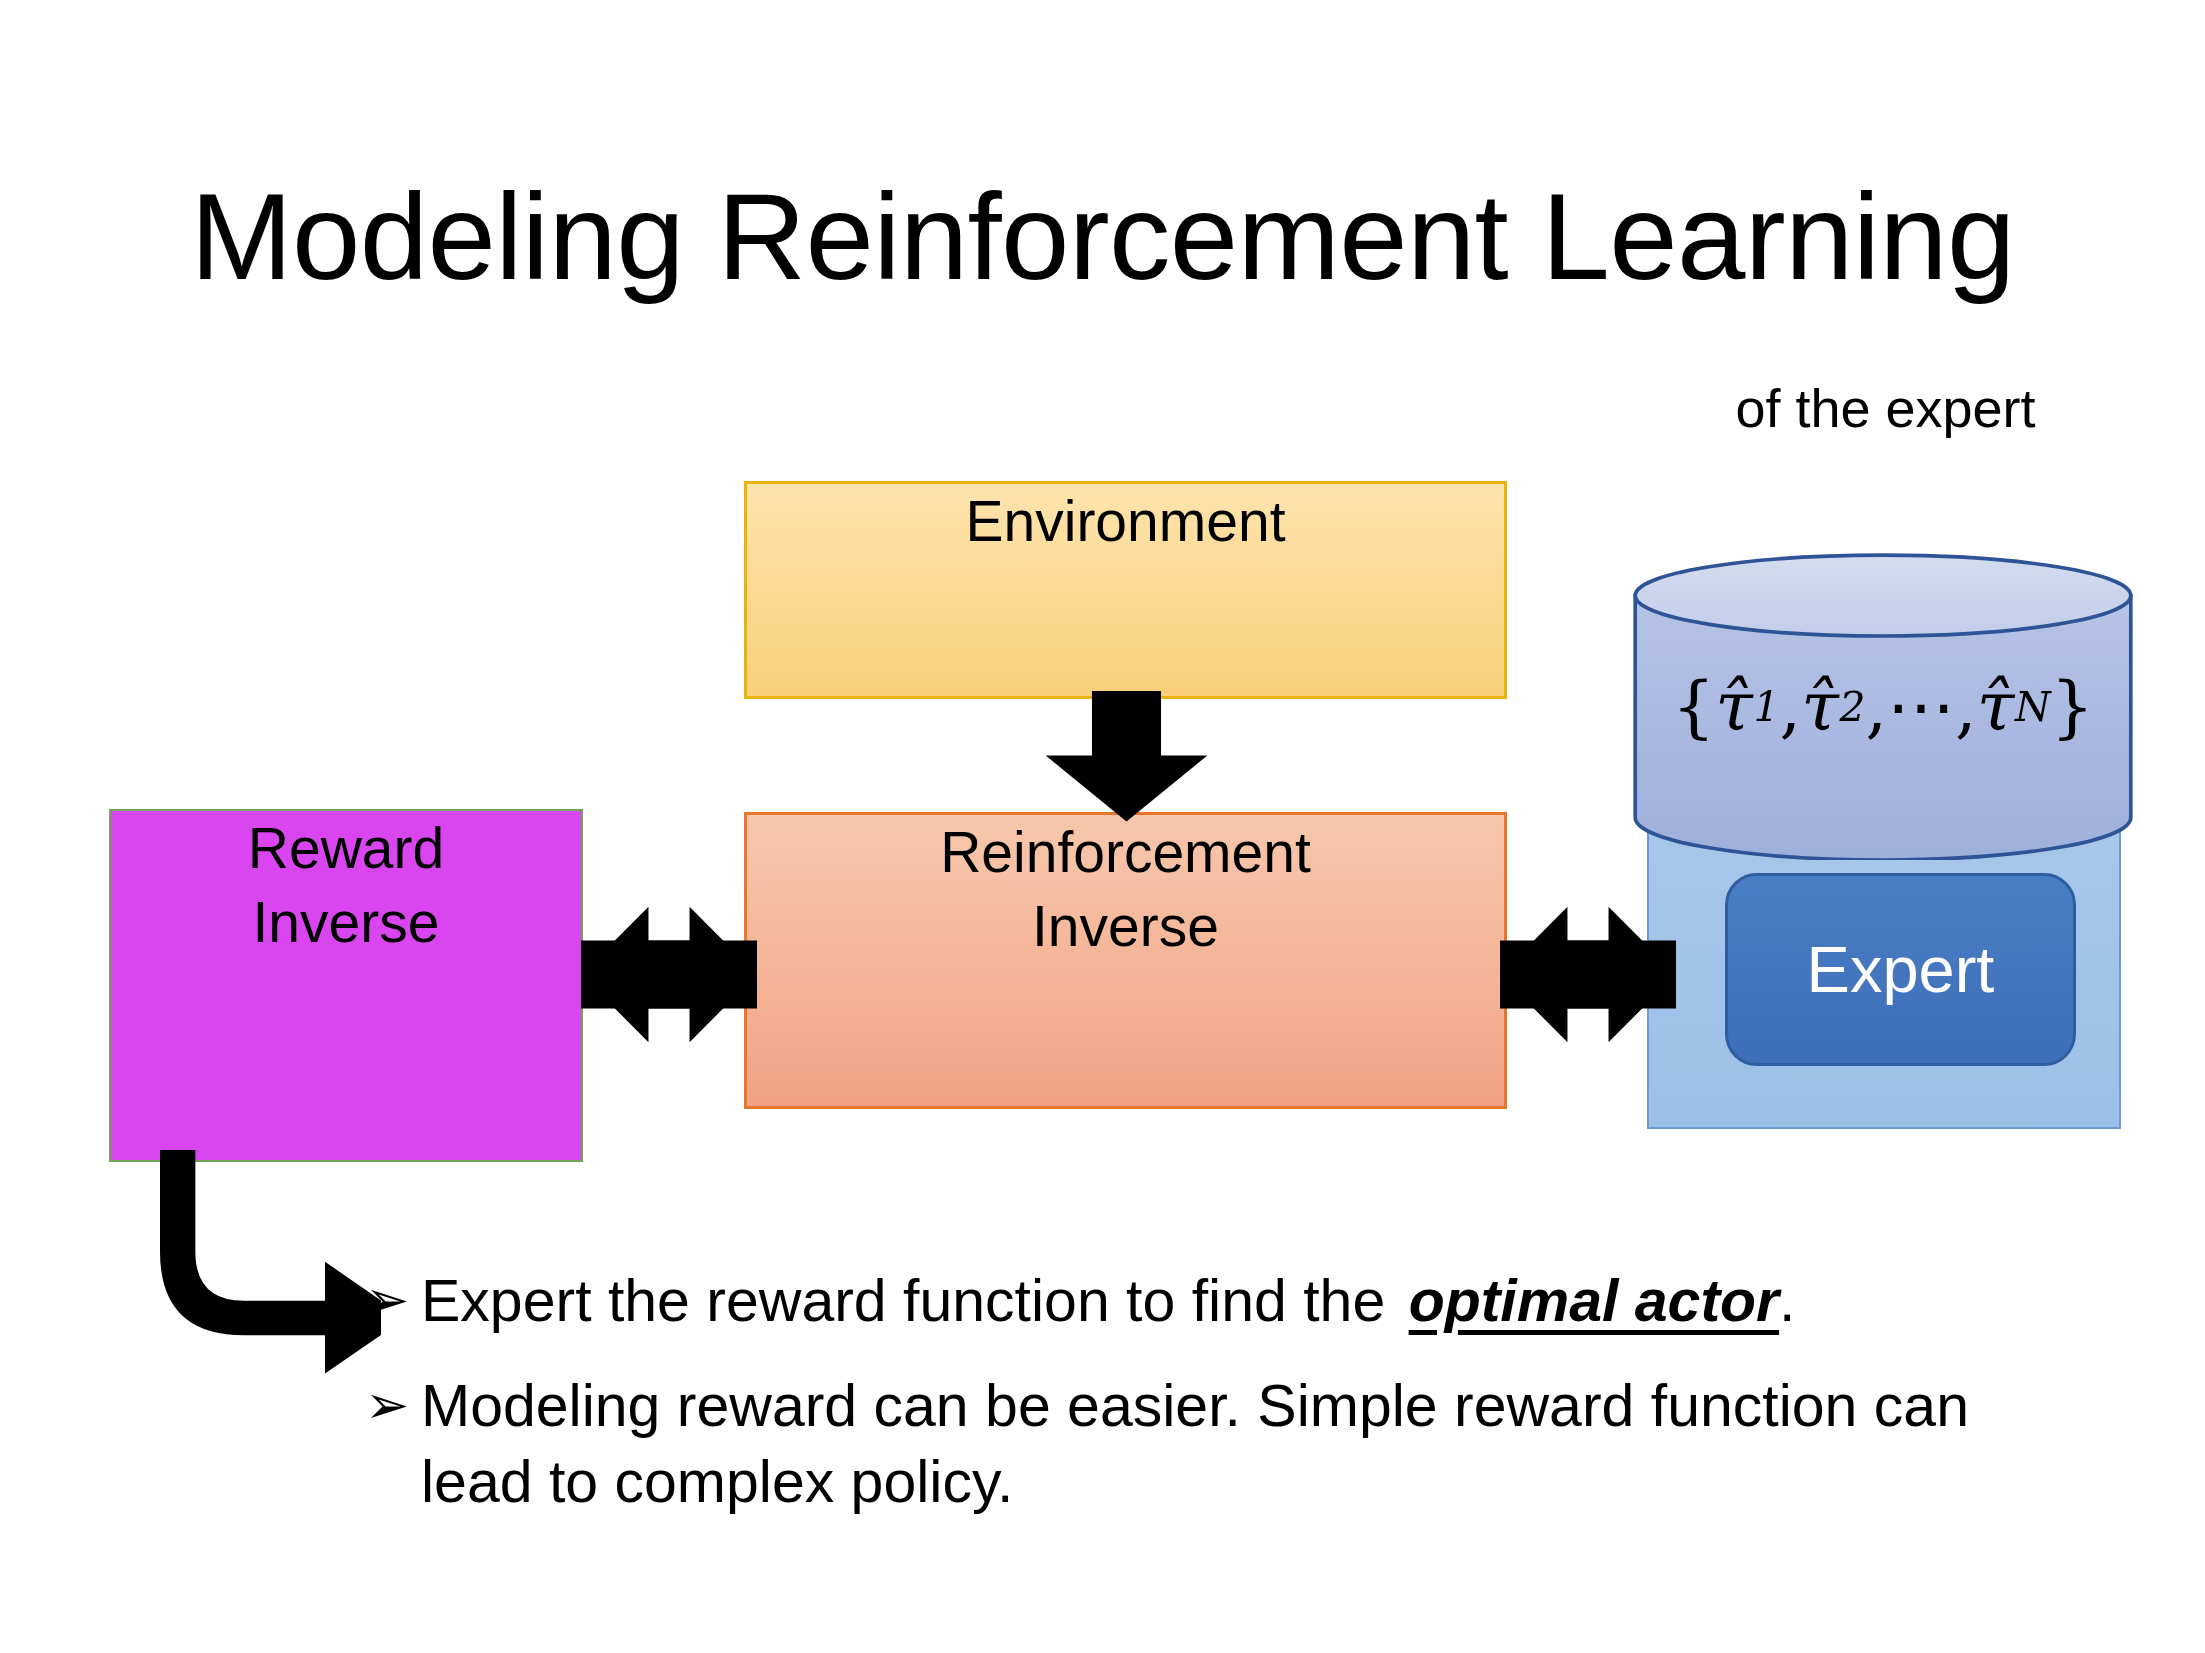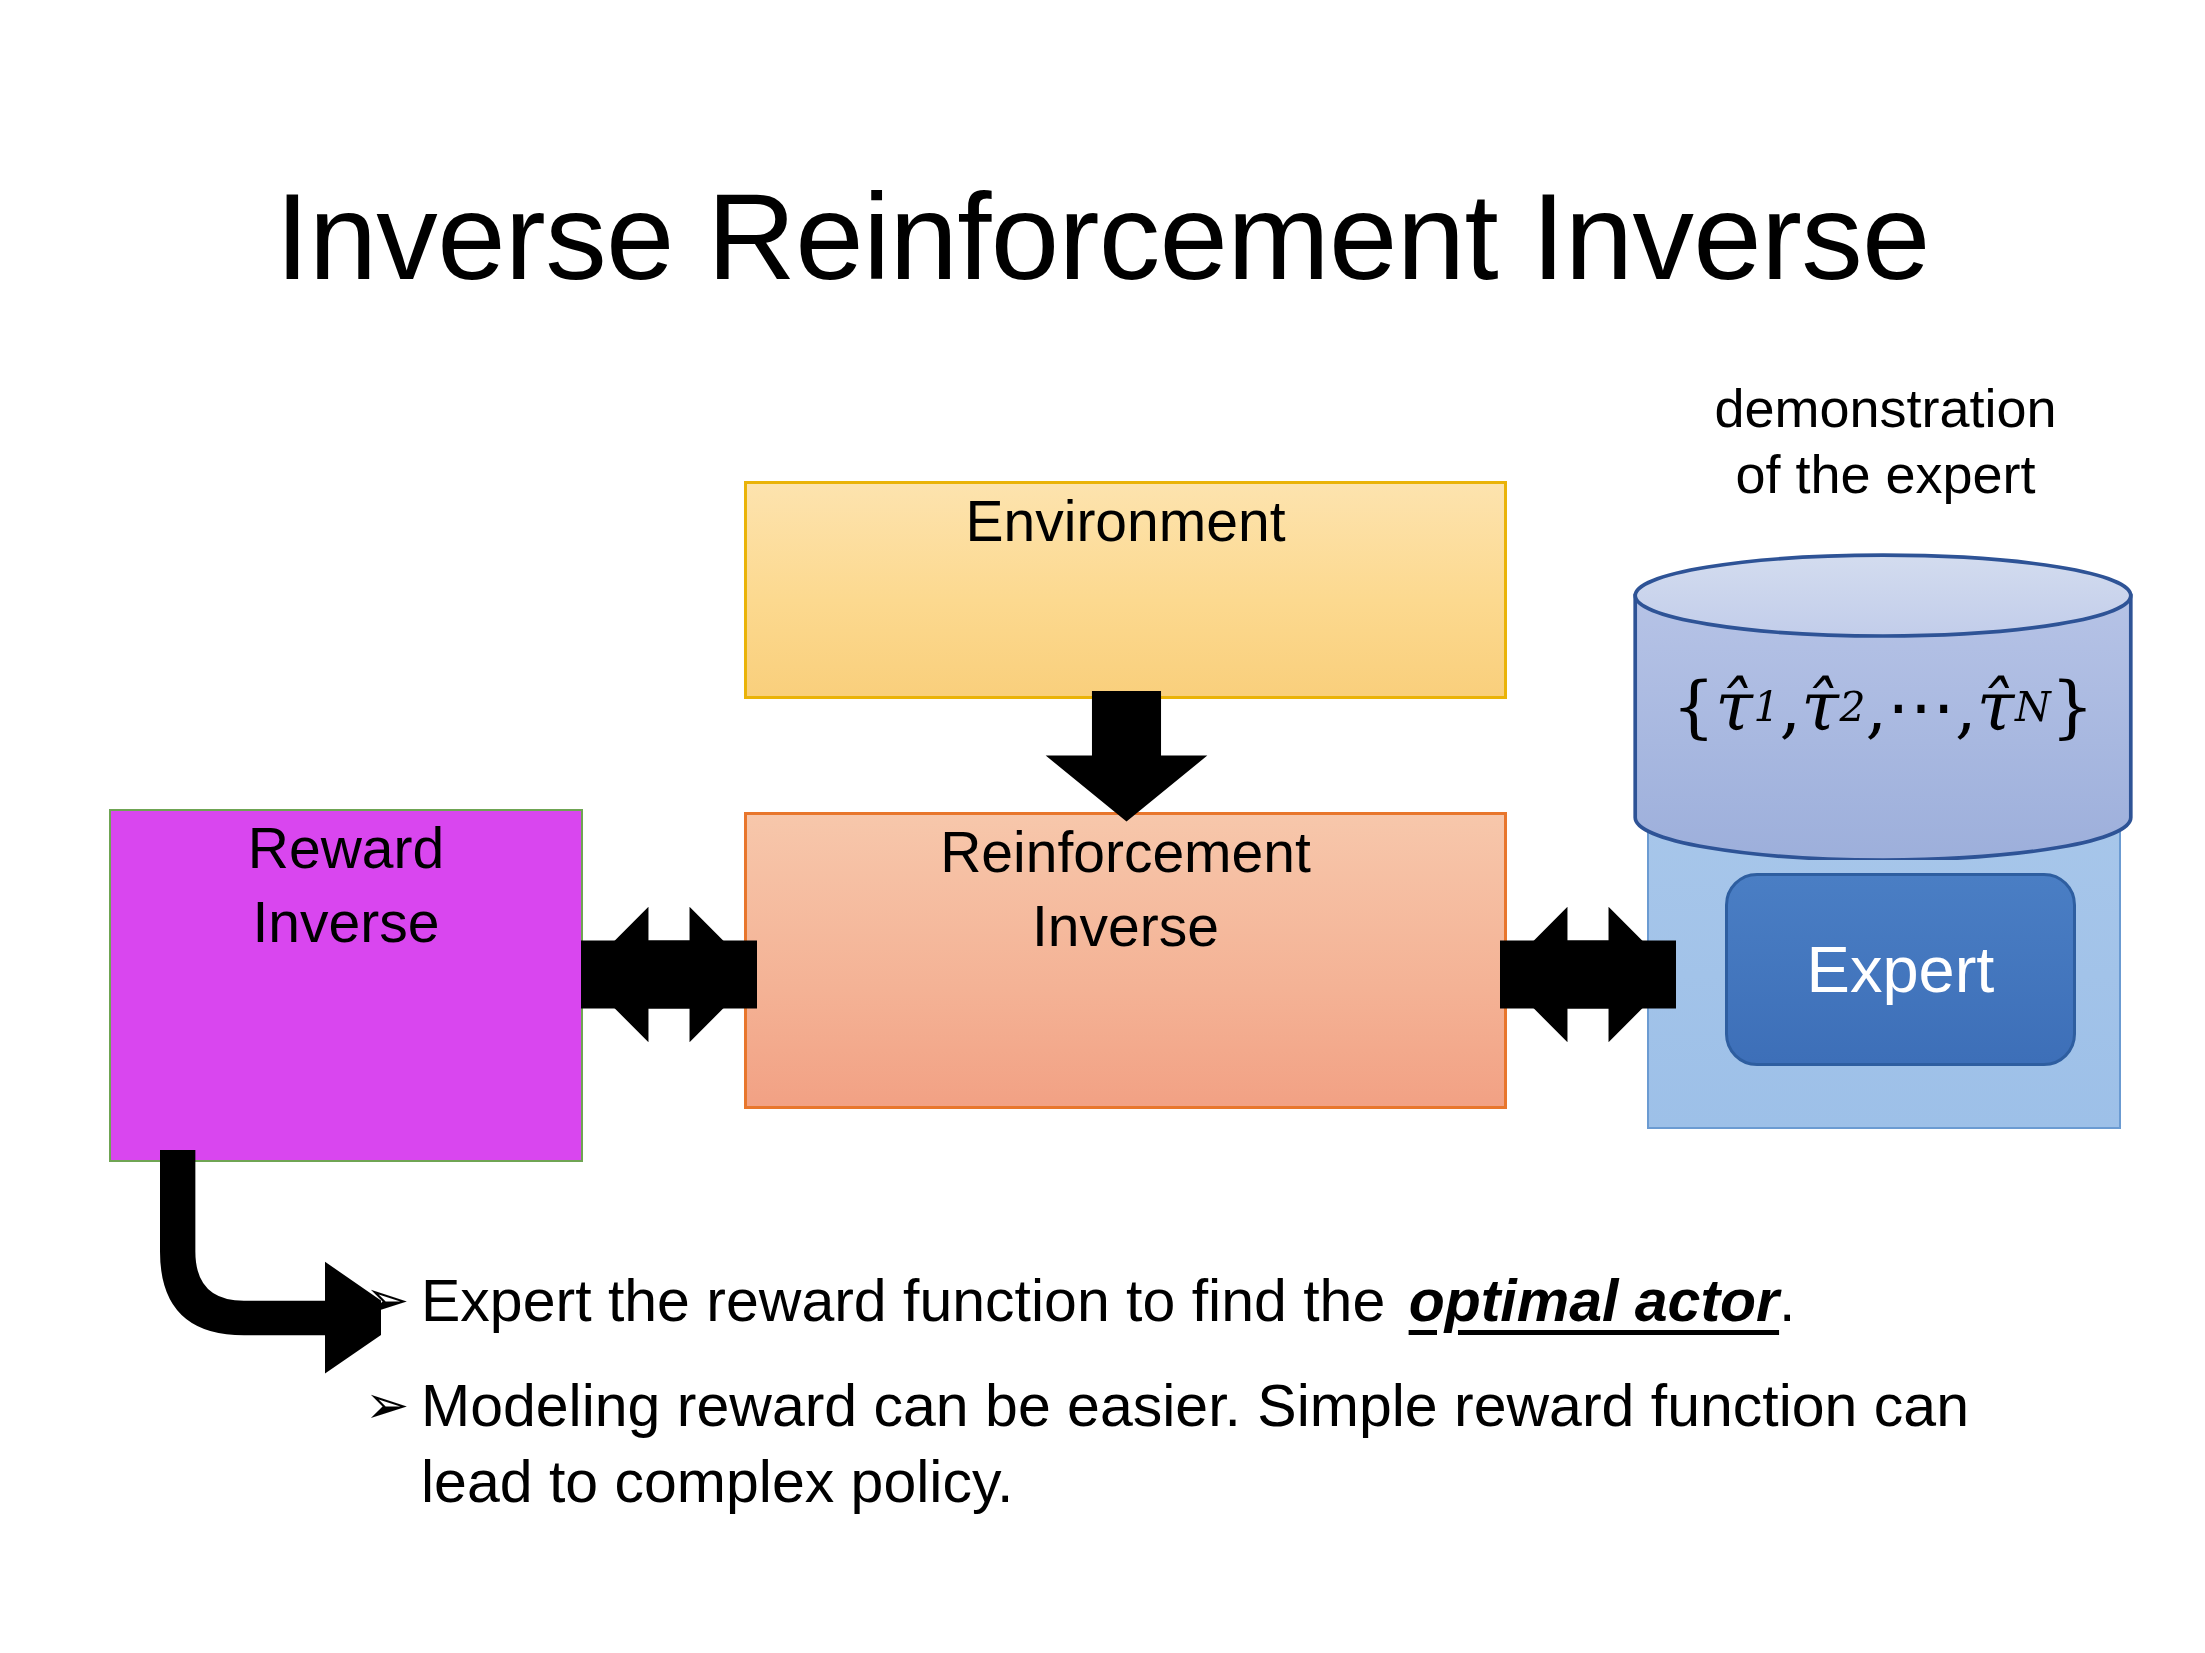--- a/index.html
+++ b/index.html
@@ -182,24 +182,23 @@
     text-decoration: underline;
     text-underline-offset: 0.16em;
     margin-left: 7px;
   }
 </style>
 </head>
 <body>
 
 <div class="stage">
 
-  <div id="slide-title">Inverse Reinforcement Inverse</div>
+  <div id="slide-title">Modeling Reinforcement Learning</div>
 
   <div id="demo-caption">
-    <div>demonstration</div>
     <div>of the expert</div>
   </div>
 
   <div id="expert-backdrop"></div>
 
   <div id="expert-button">
     <span>Expert</span>
   </div>
 
   <div id="demo-cylinder">

